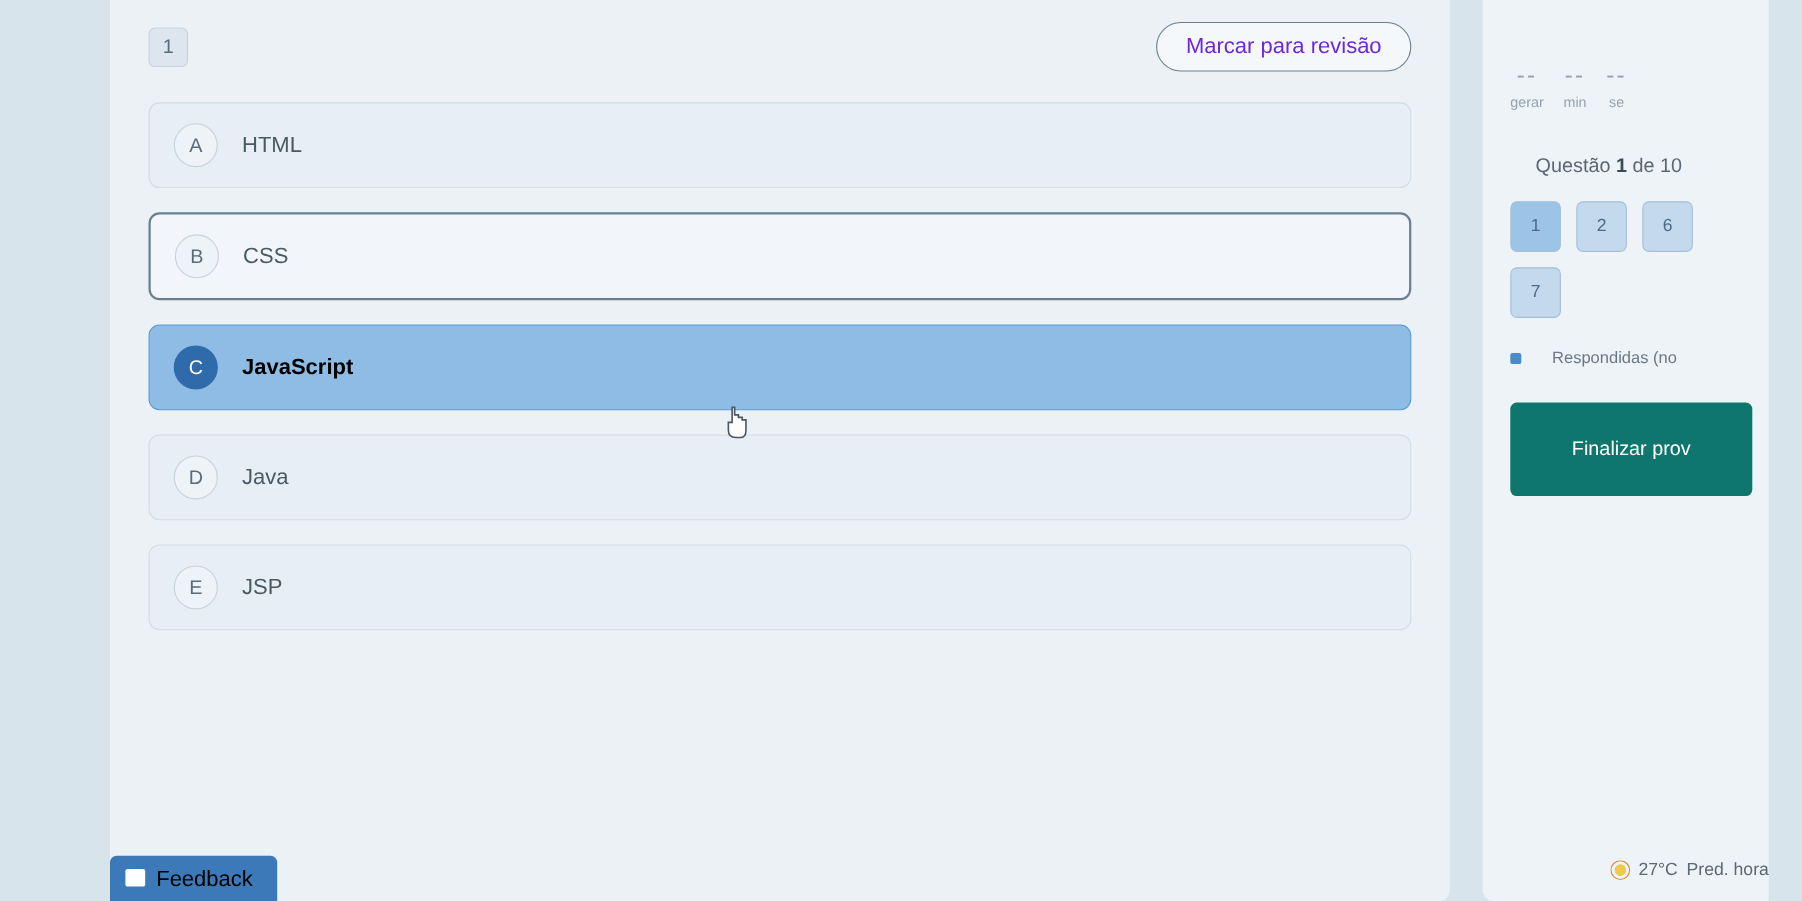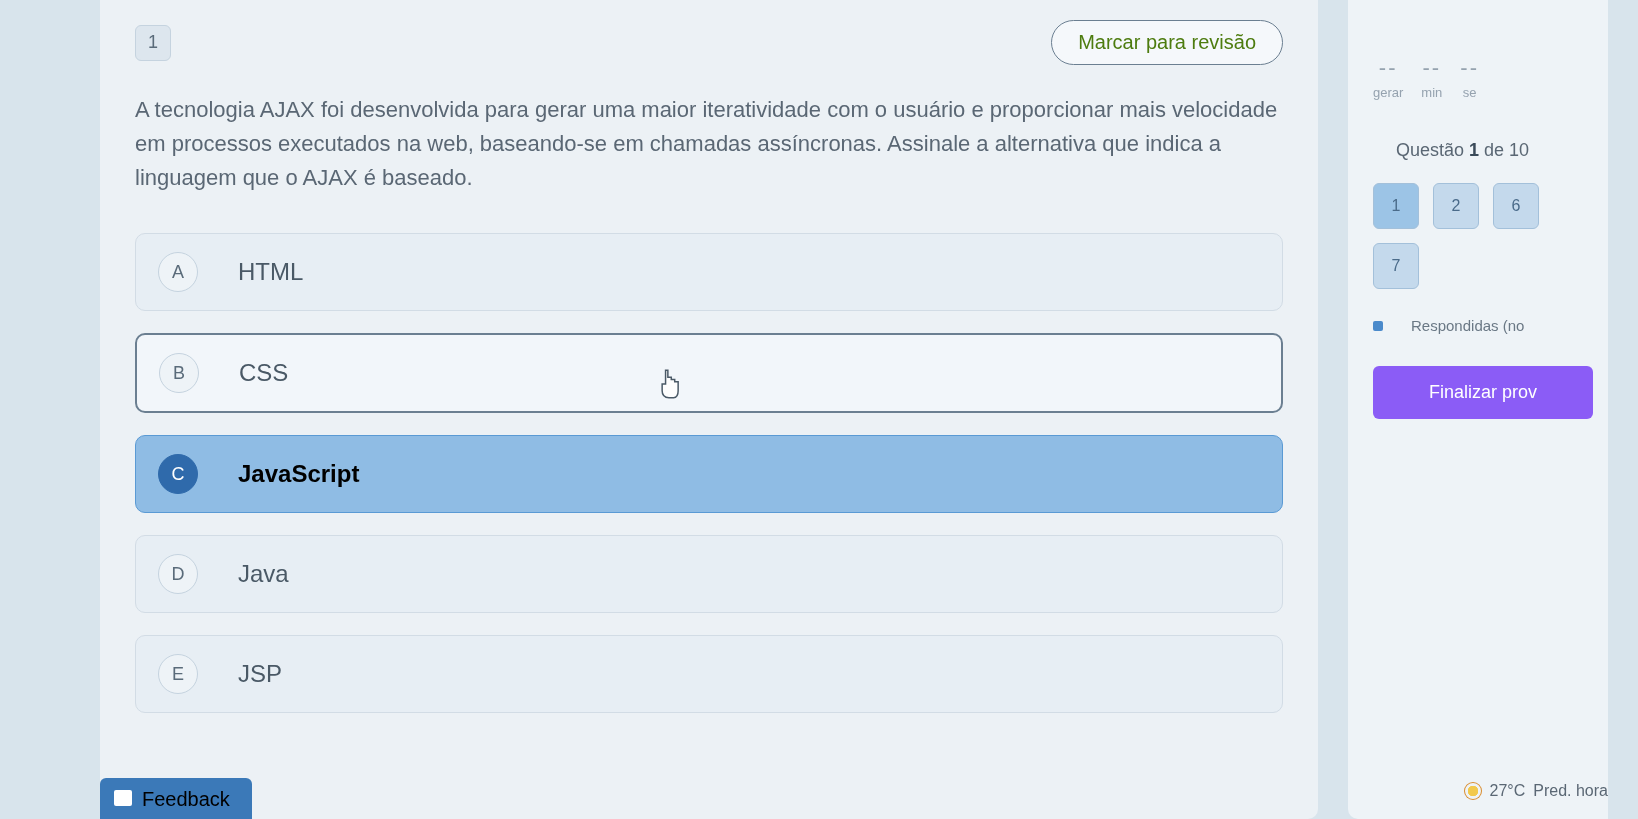--- a/index.html
+++ b/index.html
@@ -42,21 +42,21 @@
       align-items: center;
       justify-content: center;
       color: #5a6b7a;
       font-size: 18px;
     }
     .mark-review-btn {
       background: #f5f8fb;
       border: 1px solid #6b7f91;
       border-radius: 24px;
       padding: 10px 26px;
-      color: #4d7c0f;
+      color: #6d28d9;
       font-size: 20px;
       cursor: pointer;
     }
     .question-text {
       color: #5a6774;
       font-size: 22px;
       line-height: 1.55;
       margin-bottom: 38px;
     }
     .options {
@@ -83,22 +83,21 @@
       display: flex;
       align-items: center;
       justify-content: center;
       color: #5a6b7a;
       font-size: 18px;
       font-weight: 500;
       flex-shrink: 0;
     }
     .option .label {
       color: #4a5966;
-      font-size: 24px;
-      margin-left: 18px;
+      font-size: 20px;
     }
     .option.hover {
       border: 2px solid #6b7f91;
       background: #f2f6fa;
     }
     .option.selected {
       background: #8fbce4;
       border: 1px solid #5a9ad4;
     }
     .option.selected .letter {
@@ -180,25 +179,25 @@
       font-size: 15px;
       margin-bottom: 32px;
     }
     .legend-dot {
       width: 10px;
       height: 10px;
       background: #4a8acb;
       border-radius: 2px;
     }
     .finish-btn {
-      background: #8b5cf6;
+      background: #0f766e;
       color: #fff;
       border: none;
       border-radius: 6px;
-      padding: 16px 24px;
+      padding: 32px 24px;
       font-size: 18px;
       cursor: pointer;
       text-align: center;
       white-space: nowrap;
     }
 
     .feedback-btn {
       position: absolute;
       left: 100px;
       bottom: 0;
@@ -249,21 +248,20 @@
   </style>
 </head>
 <body>
 
 <div class="page">
   <div class="question-card">
     <div class="question-header">
       <div class="question-num-badge">1</div>
       <button class="mark-review-btn">Marcar para revisão</button>
     </div>
-    <p class="question-text">A tecnologia AJAX foi desenvolvida para gerar uma maior iteratividade com o usuário e proporcionar mais velocidade em processos executados na web, baseando-se em chamadas assíncronas. Assinale a alternativa que indica a linguagem que o AJAX é baseado.</p>
 
     <div class="options" id="options-container">
         <div class="option">
           <div class="letter">A</div>
           <div class="label">HTML</div>
         </div>
         <div class="option hover">
           <div class="letter">B</div>
           <div class="label">CSS</div>
         </div>

